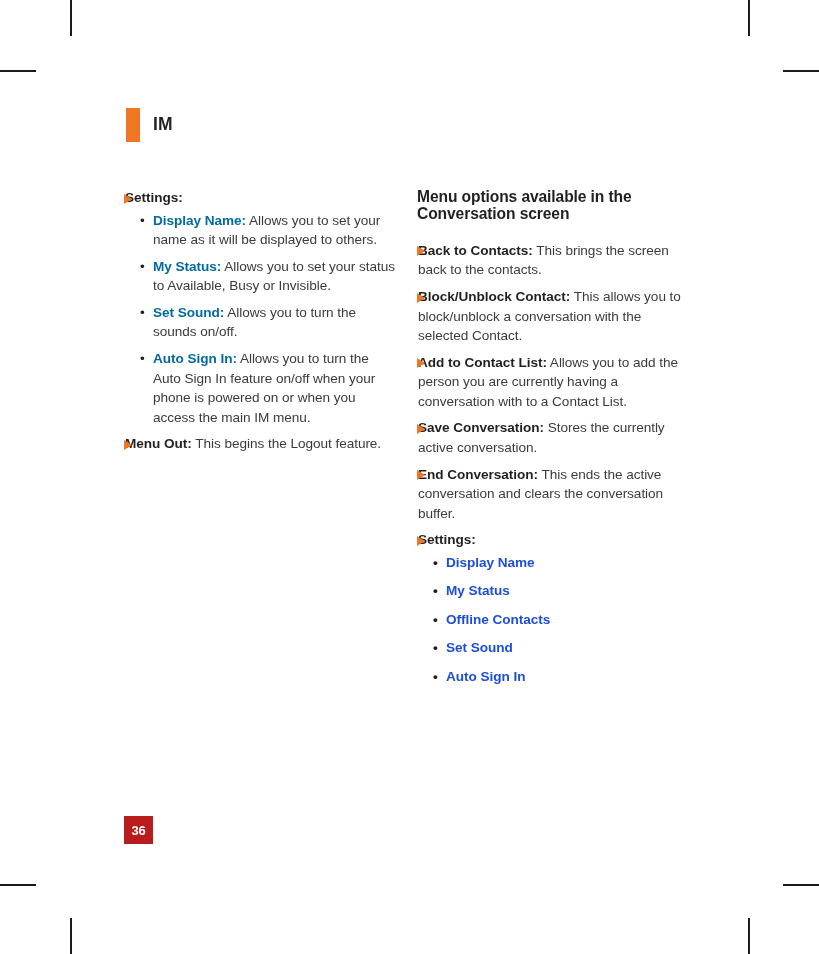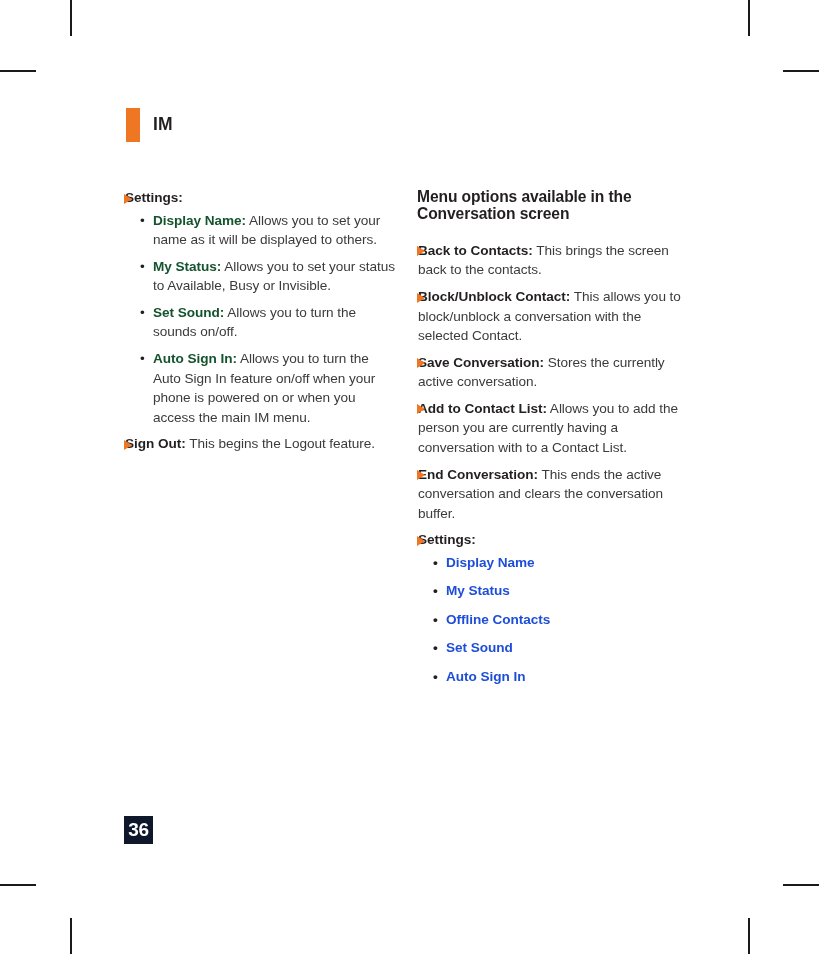--- a/index.html
+++ b/index.html
@@ -128,40 +128,40 @@
     content: "\2022";
     position: absolute;
     left: 0;
     top: 0;
     color: #231f20;
     font-size: 13.6px;
     line-height: 1.44;
   }
   .bullet-item .lead {
     font-weight: bold;
-    color: #14532d;
+    color: #0369a1;
   }
   .bullet-item.plain {
     font-weight: bold;
     color: #1d4ed8;
     margin-bottom: 9px;
   }
 
   .tight { margin-bottom: 3px; }
 
   
   .folio {
     position: absolute;
     left: 116px;
     top: 816px;
     width: 29px;
     height: 28px;
-    background: #0f172a;
+    background: #b91c1c;
     color: #ffffff;
-    font-size: 19px;
+    font-size: 13px;
     font-weight: bold;
     display: flex;
     align-items: center;
     justify-content: center;
     letter-spacing: -0.2px;
   }
 </style>
 </head>
 <body>
 
@@ -198,44 +198,44 @@
       <li class="bullet-item">
         <span class="lead">Set Sound:</span><span> Allows you to turn the sounds on/off.</span>
       </li>
       <li class="bullet-item">
         <span class="lead">Auto Sign In:</span><span> Allows you to turn the Auto Sign In feature on/off when your phone is powered on or when you access the main IM menu.</span>
       </li>
     </ul>
 
     <div class="arrow-item">
       <span class="tri"></span>
-      <span class="lead">Sign Out:</span><span> This begins the Logout feature.</span>
+      <span class="lead">Menu Out:</span><span> This begins the Logout feature.</span>
     </div>
 
   </div>
 
   <div class="col col-right">
 
     <h2 class="section-heading">Menu options available in the Conversation screen</h2>
 
     <div class="arrow-item">
       <span class="tri"></span>
       <span class="lead">Back to Contacts:</span><span> This brings the screen back to the contacts.</span>
     </div>
     <div class="arrow-item">
       <span class="tri"></span>
       <span class="lead">Block/Unblock Contact:</span><span> This allows you to block/unblock a conversation with the selected Contact.</span>
     </div>
     <div class="arrow-item">
       <span class="tri"></span>
+      <span class="lead">Add to Contact List:</span><span> Allows you to add the person you are currently having a conversation with to a Contact List.</span>
+    </div>
+    <div class="arrow-item">
+      <span class="tri"></span>
       <span class="lead">Save Conversation:</span><span> Stores the currently active conversation.</span>
-    </div>
-    <div class="arrow-item">
-      <span class="tri"></span>
-      <span class="lead">Add to Contact List:</span><span> Allows you to add the person you are currently having a conversation with to a Contact List.</span>
     </div>
     <div class="arrow-item">
       <span class="tri"></span>
       <span class="lead">End Conversation:</span><span> This ends the active conversation and clears the conversation buffer.</span>
     </div>
 
     <div class="arrow-item tight">
       <span class="tri"></span>
       <span class="lead">Settings:</span>
     </div>

